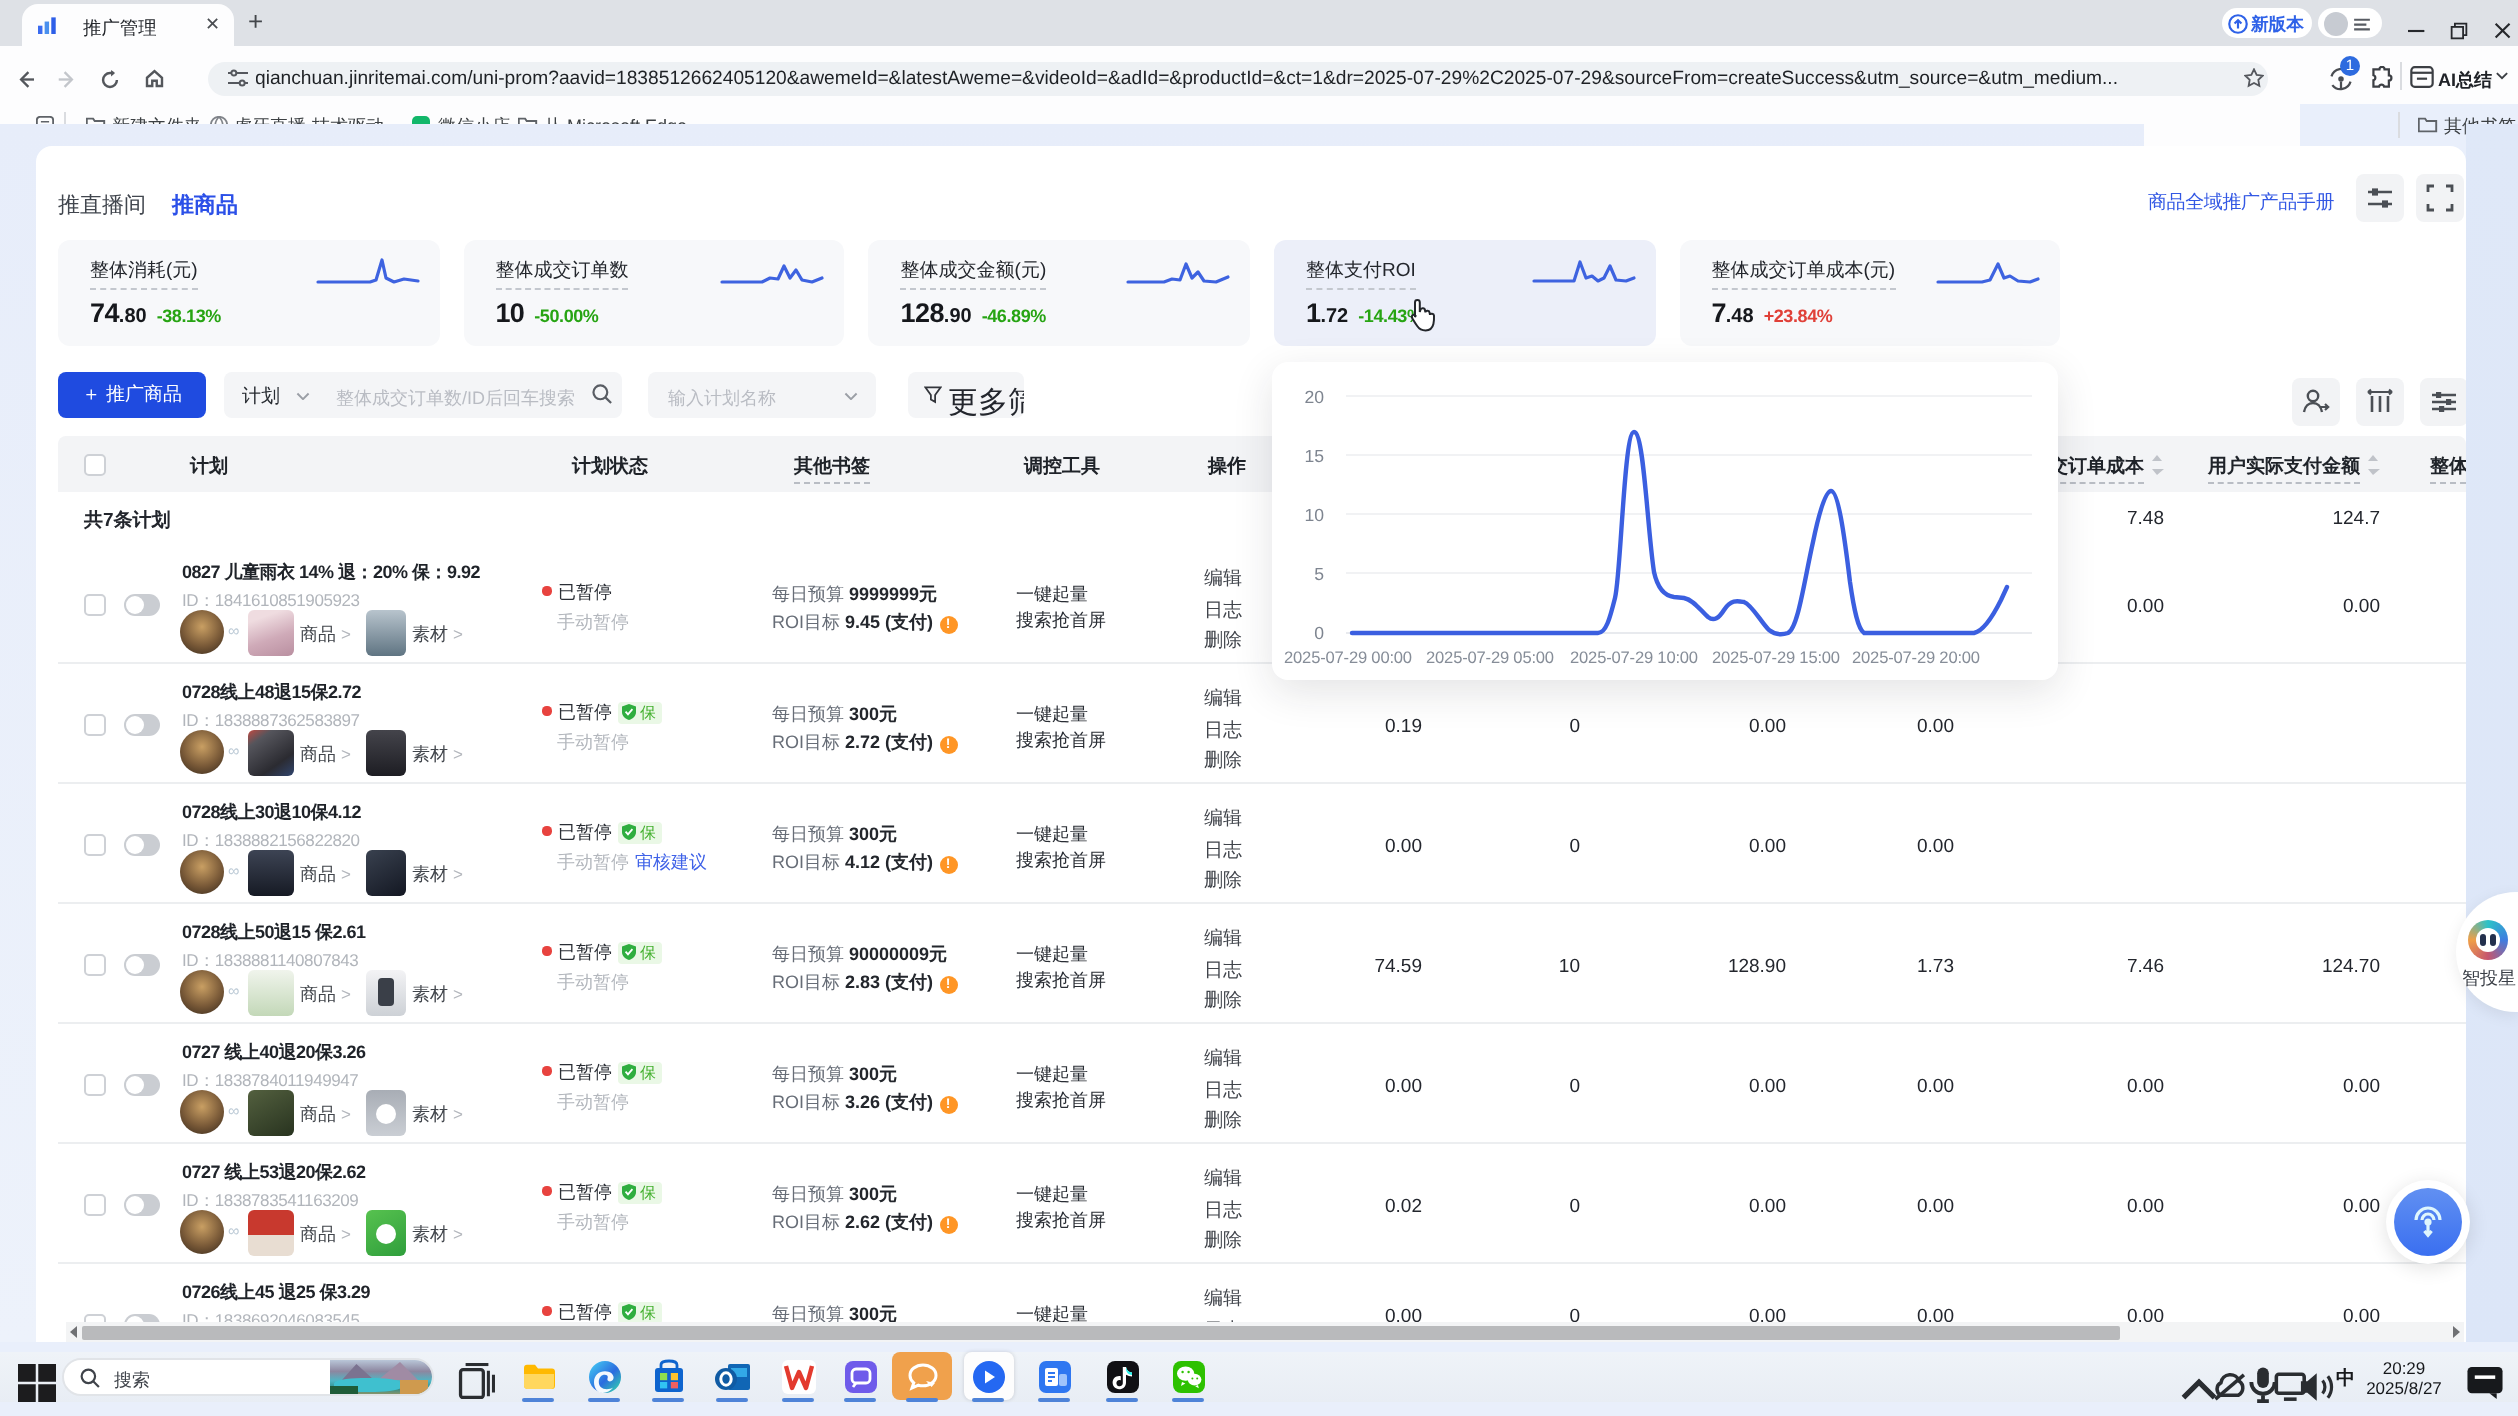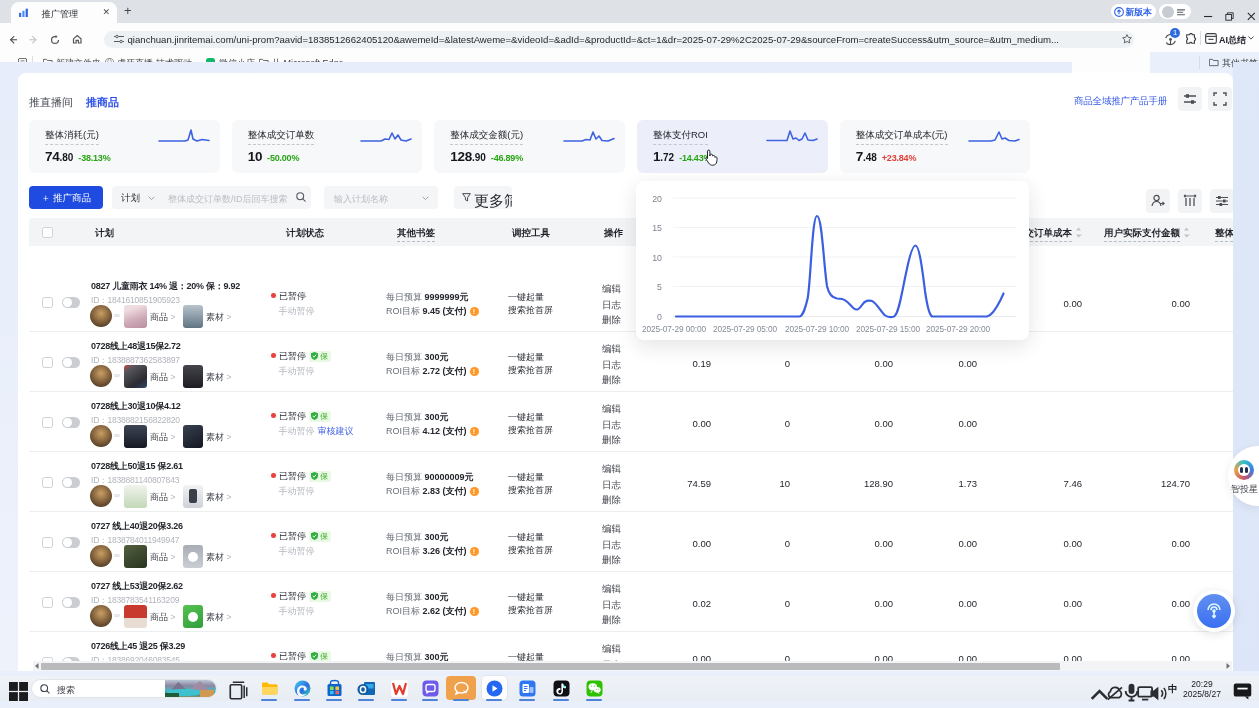--- a/index.html
+++ b/index.html
@@ -312,20 +312,29 @@
             <path d="M3.5 1.5L6 4.5H1z" fill="#c0c3c9"></path>
             <path d="M3.5 11.5L1 8.5h6z" fill="#c0c3c9"></path>
           </svg>
           <div class="hc dot" style="right:53px">用户实际支付金额</div>
           <svg class="caret" style="left:1154px" width="7" height="13" viewBox="0 0 7 13">
             <path d="M3.5 1.5L6 4.5H1z" fill="#c0c3c9"></path>
             <path d="M3.5 11.5L1 8.5h6z" fill="#c0c3c9"></path>
           </svg>
           <div class="hc dot" style="left:1186px">整体成交</div>
         </div>
+<div class="sumrow">
+          <span style="position:absolute;left:13px;top:8px;font-size:9.5px;font-weight:bold;color:#23262d">共7条计划</span>
+          <span class="num" style="right:522px;top:8px">74.80</span>
+          <span class="num" style="right:443px;top:8px">10</span>
+          <span class="num" style="right:340px;top:8px">128.90</span>
+          <span class="num" style="right:256px;top:8px">1.72</span>
+          <span class="num" style="right:151px;top:8px">7.48</span>
+          <span class="num" style="right:43px;top:8px">124.7</span>
+        </div>
 <div class="row" style="top:199px">
           <div class="ck" style="top:25px"></div>
           <div class="tg" style="top:25px">
             <i></i>
           </div>
           <div class="rtitle">0827 儿童雨衣 14% 退：20% 保：9.92</div>
           <div class="rid">ID：1841610851905923</div>
           <div class="ava" style="background:radial-gradient(circle at 50% 38%,#c99f63,#7a5a38 55%,#35271a)"></div>
           <span class="lnk">∞</span>
           <div class="pthumb" style="background:linear-gradient(160deg,#efdce0 20%,#cfaab8 60%,#b98fa0)"></div>

